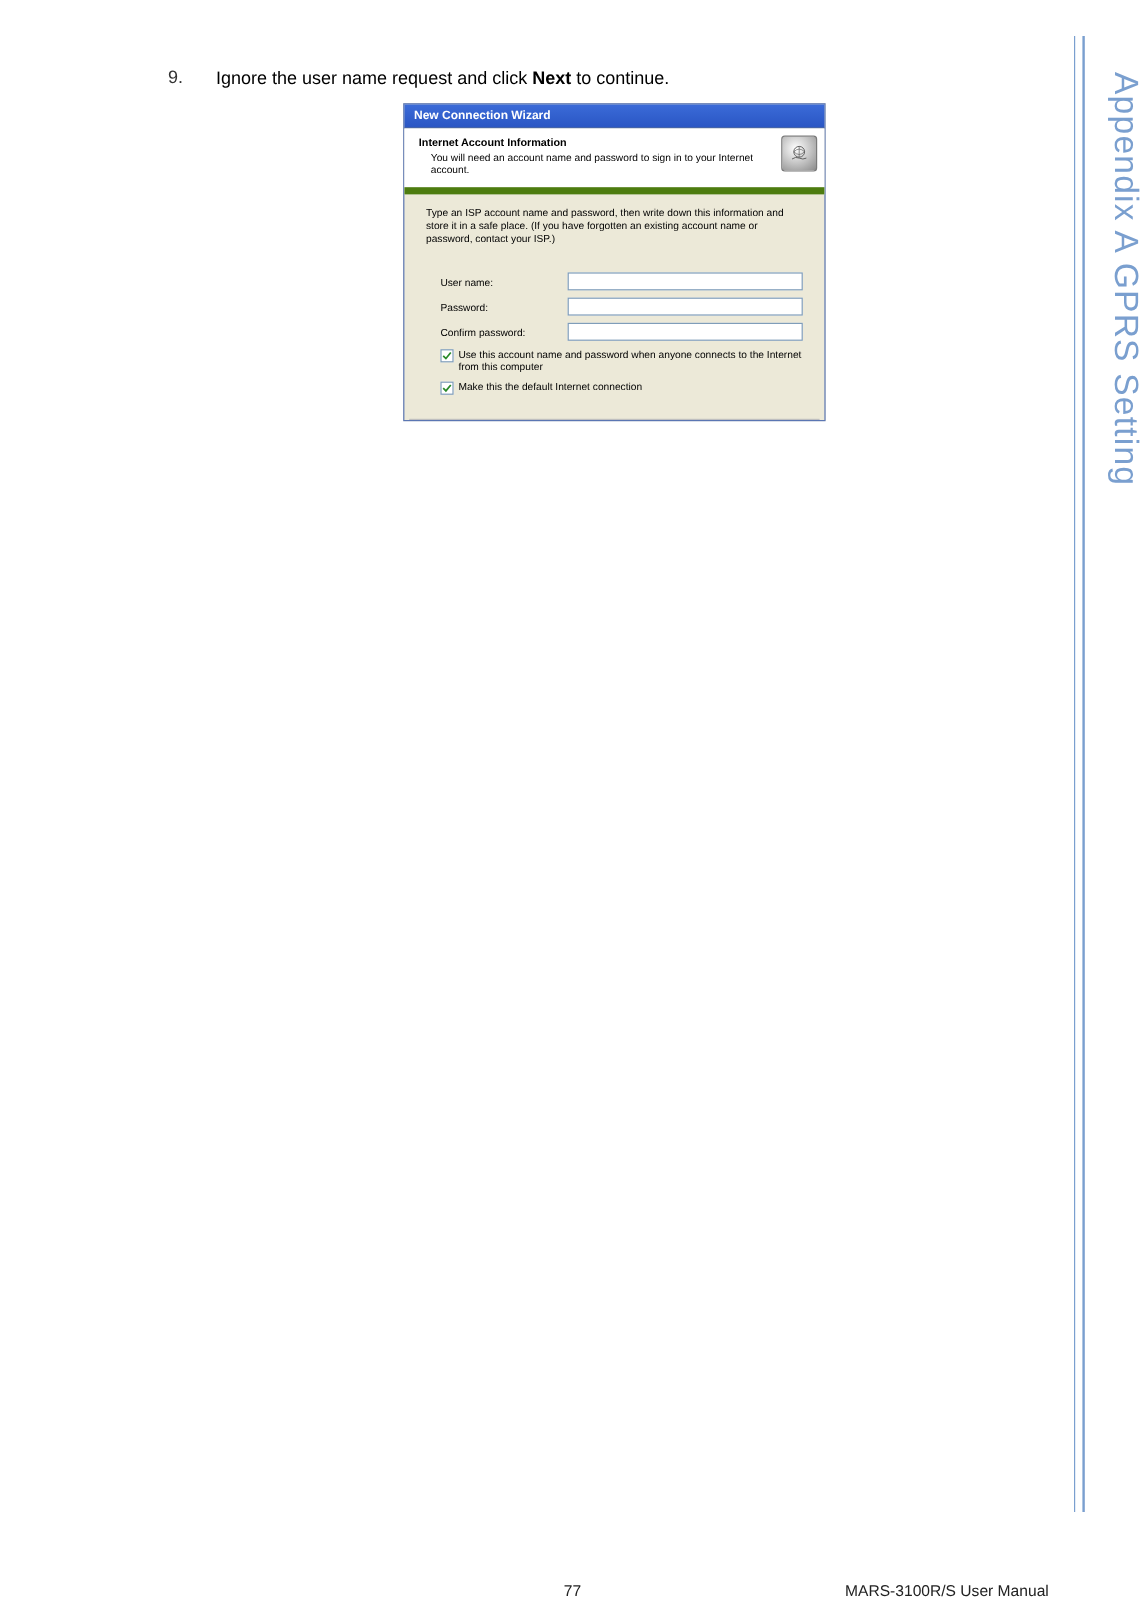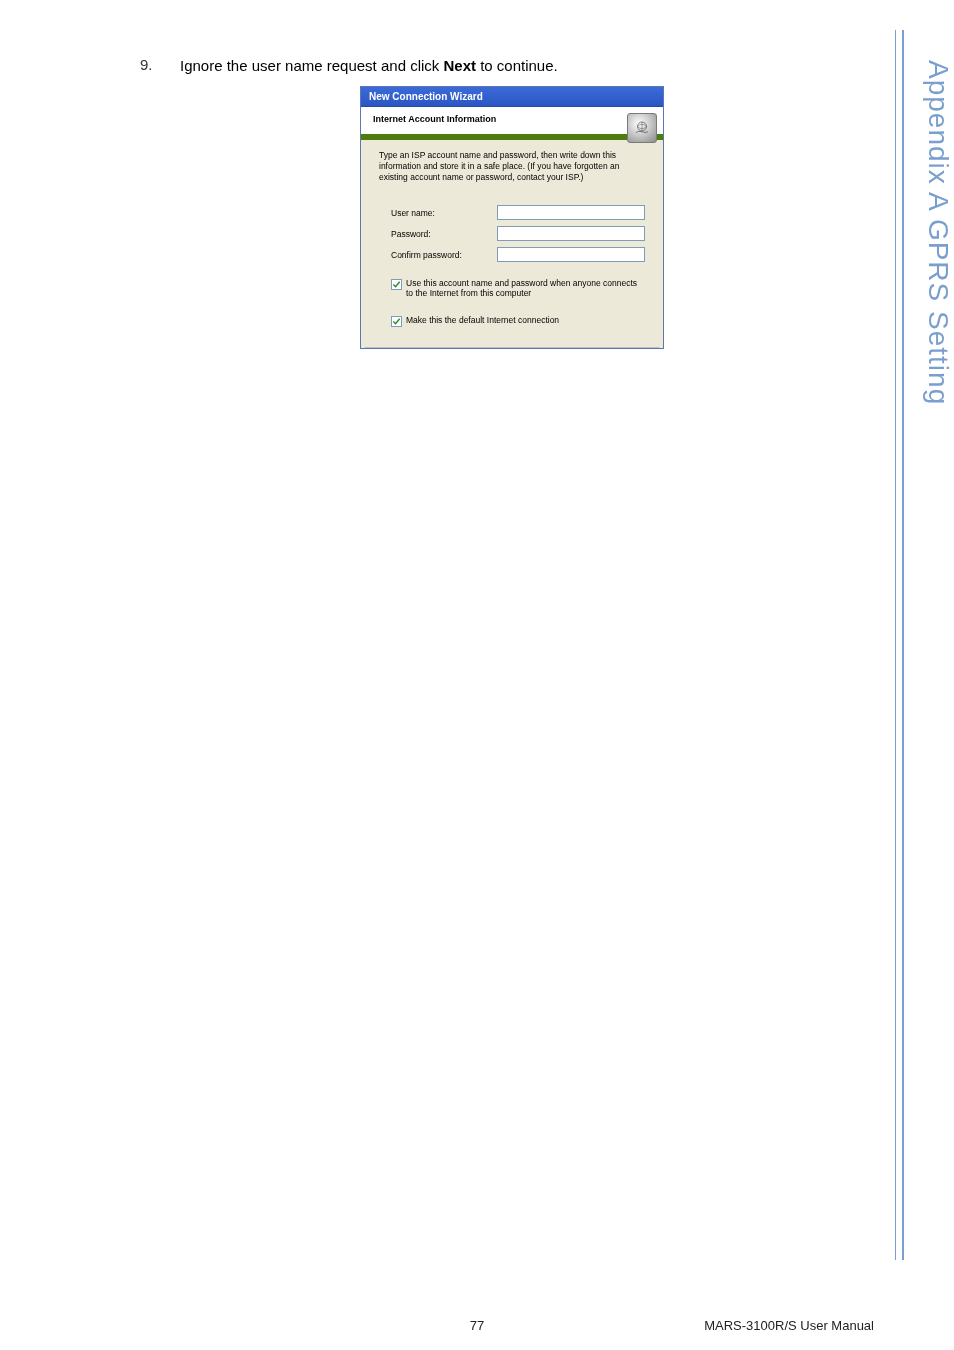--- a/index.html
+++ b/index.html
@@ -62,21 +62,21 @@
     font-size: 15px;
     line-height: 1.35;
   }
   .list-text b { font-weight: bold; text-align: center; }
   .dialog-wrap {
     display: flex;
     justify-content: center;
     margin: 10px 0 14px 0;
   }
   .dlg {
-    width: 304px;
+    width: 352px;
     border: 1px solid #5b76b3;
     background: #ece9d8;
     font-family: Tahoma, Arial, sans-serif;
     font-size: 8.5px;
     color: #000;
   }
   .dlg-titlebar {
     background: linear-gradient(#3b6bd8, #2a56c4);
     color: #fff;
     font-weight: bold;
@@ -136,21 +136,21 @@
   .dlg-field-input {
     flex: 1;
     height: 15px;
     border: 1px solid #7f9db9;
     background: #fff;
   }
   .dlg-check-row {
     display: flex;
     align-items: flex-start;
     gap: 4px;
-    margin-top: 16px;
+    margin-top: 6px;
     padding-left: 12px;
   }
   .dlg-checkbox {
     width: 11px;
     height: 11px;
     border: 1px solid #7f9db9;
     background: #fff;
     display: inline-flex;
     align-items: center;
     justify-content: center;
@@ -220,20 +220,21 @@
       <span>Ignore the user name request and click </span><b>Next</b><span> to continue.</span>
     </div>
   </div>
 
   <div class="dialog-wrap">
     <div class="dlg">
       <div class="dlg-titlebar">New Connection Wizard</div>
 
       <div class="dlg-header">
         <div class="dlg-header-title">Internet Account Information</div>
+        <div class="dlg-header-sub">You will need an account name and password to sign in to your Internet account.</div>
         <div class="dlg-header-icon">
           <svg viewBox="0 0 24 24">
             <circle cx="12" cy="10" r="6" fill="none" stroke="#555" stroke-width="1"></circle>
             <path d="M6 10 Q12 4 18 10 M6 10 Q12 16 18 10 M12 4 L12 16" fill="none" stroke="#555" stroke-width="0.7"></path>
             <path d="M4 18 Q8 15 12 17 Q16 19 20 17" fill="none" stroke="#555" stroke-width="1"></path>
           </svg>
         </div>
       </div>
 
       <div class="dlg-body">

